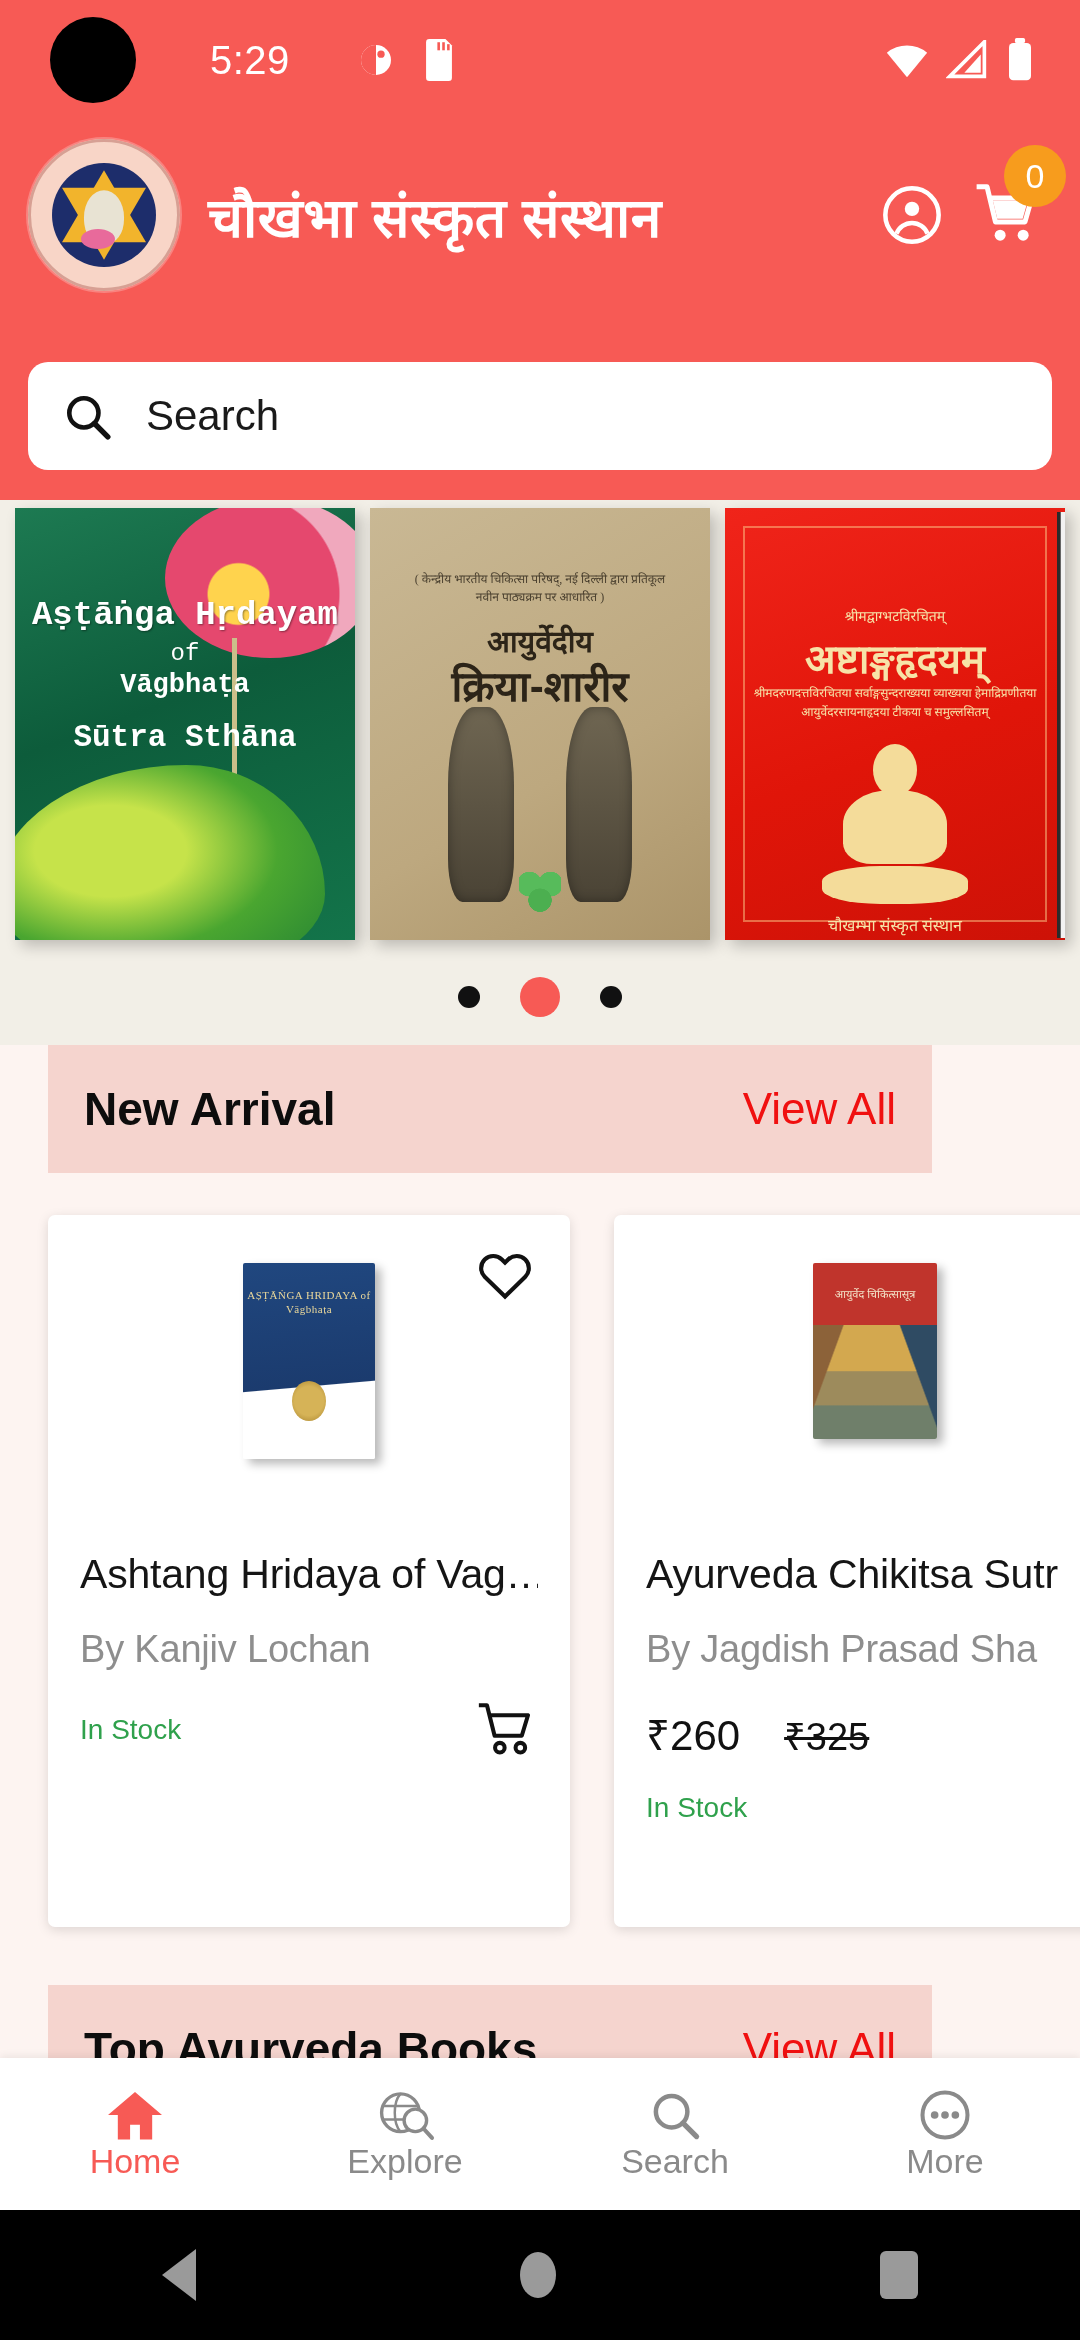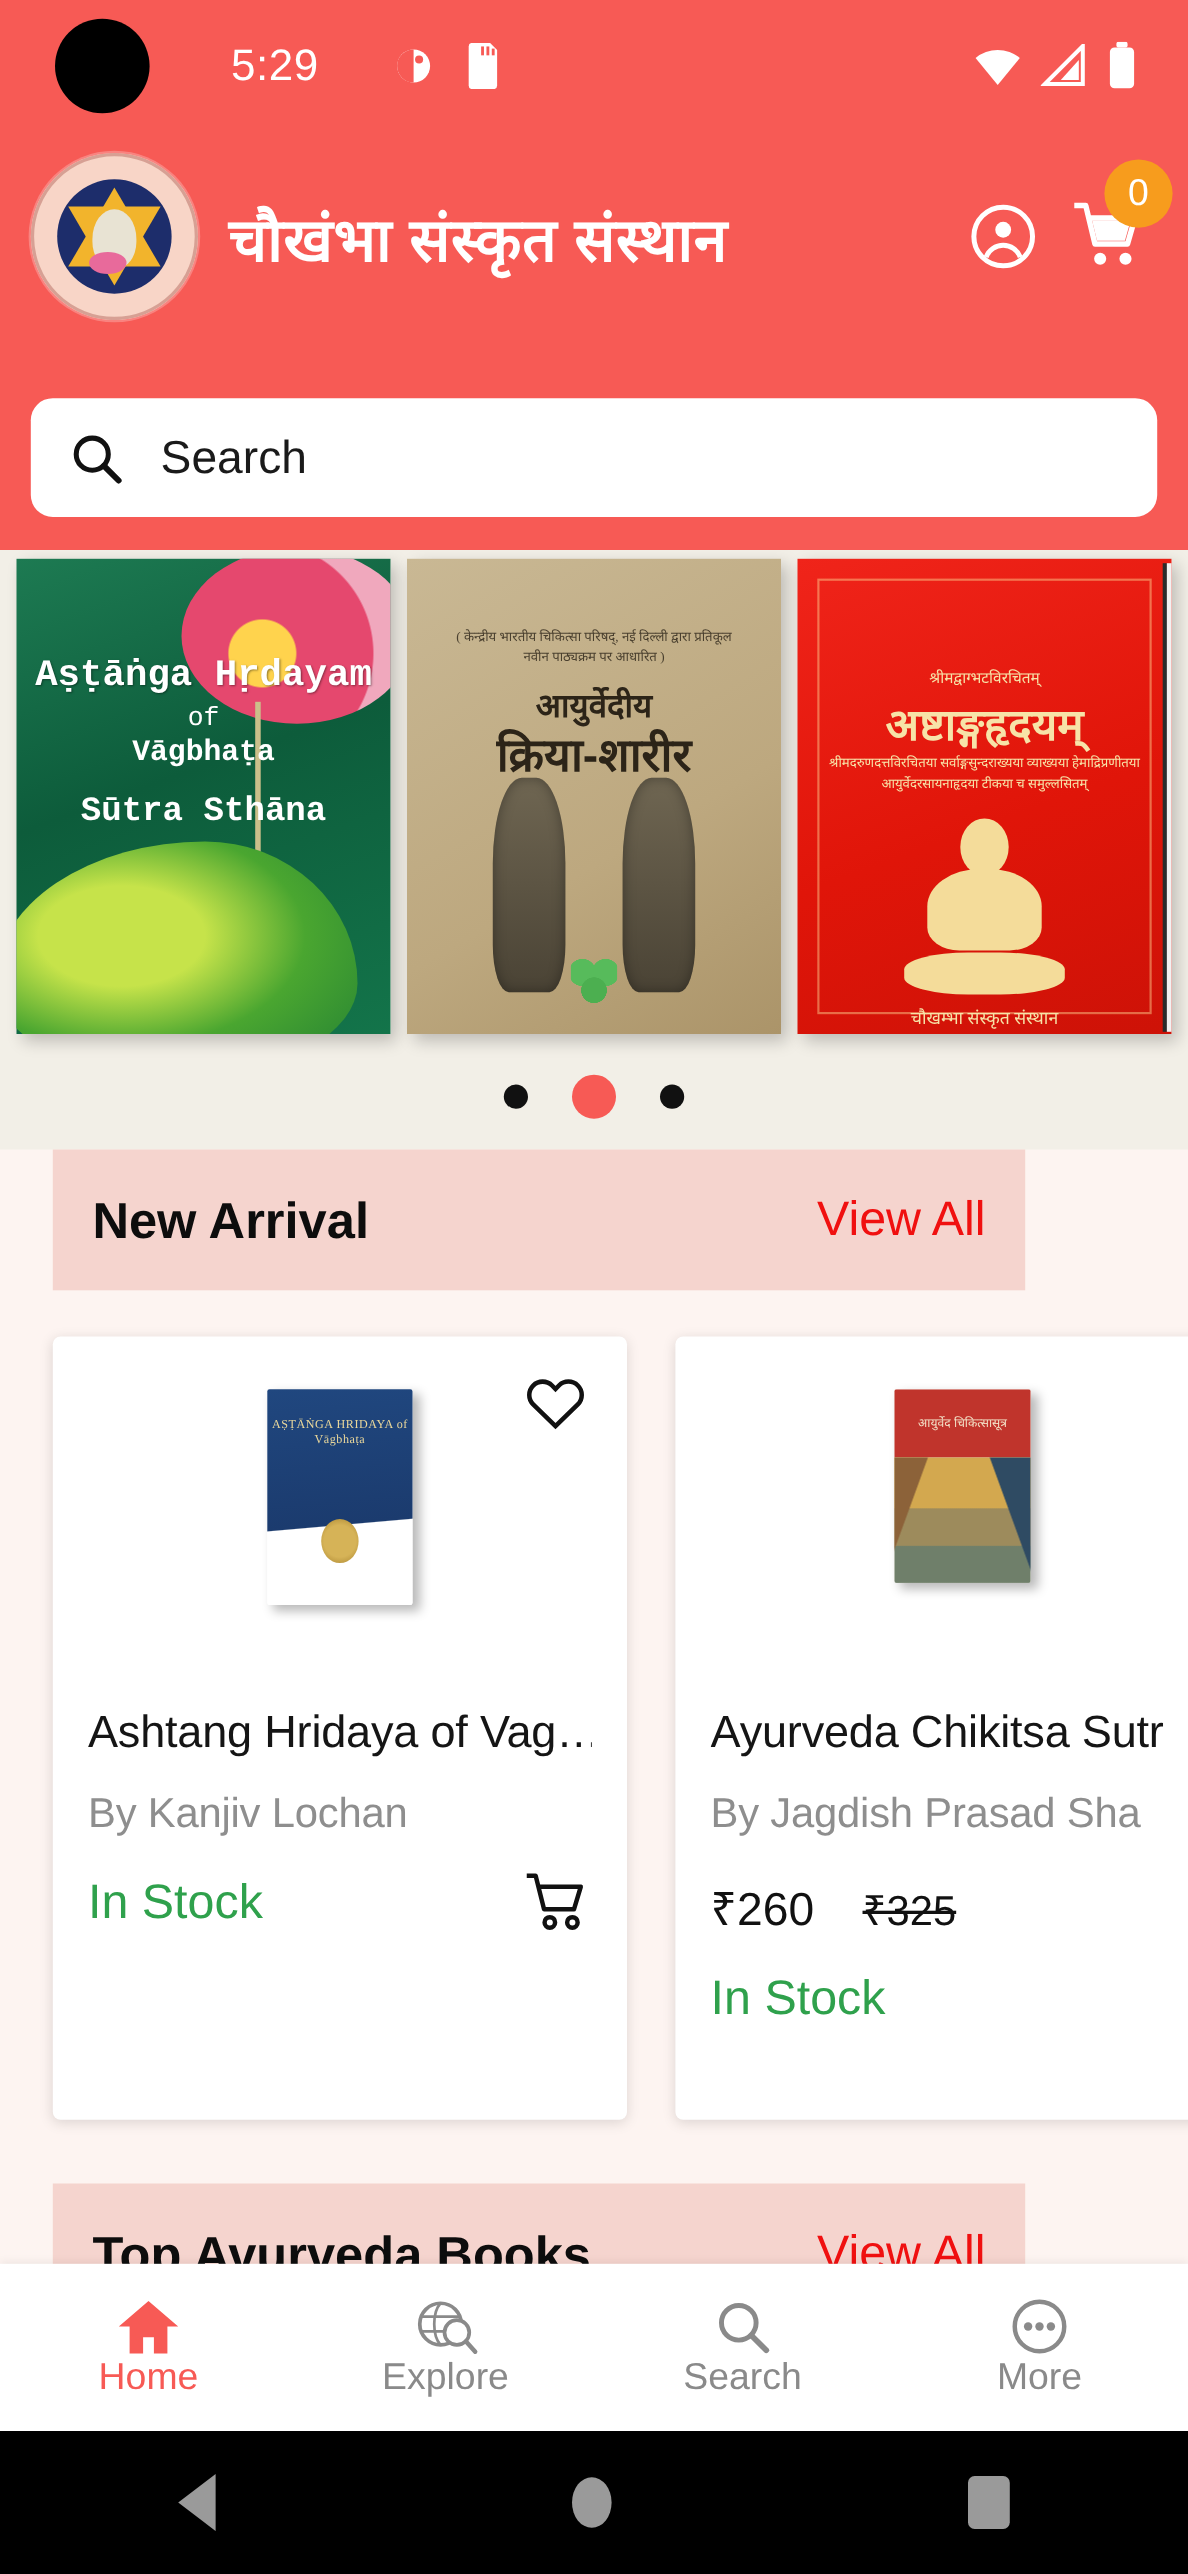--- a/index.html
+++ b/index.html
@@ -213,21 +213,21 @@
     margin-top: 10px; letter-spacing: -.2px;
   }
   .prod-author {
     font-size: 38px; color: #8e8e8e; white-space: nowrap; overflow: hidden;
     margin-top: 30px; letter-spacing: -.2px;
   }
   .price-row { display: flex; align-items: baseline; gap: 44px; margin-top: 34px; }
   .price-now { font-size: 42px; color: #111111; }
   .price-old { font-size: 38px; color: #111111; text-decoration: line-through; }
   .stock-row { display: flex; align-items: center; justify-content: space-between; margin-top: 30px; }
-  .stock { font-size: 44px; color: #2fa14c; }
+  .stock { font-size: 28px; color: #2fa14c; }
 
   
   .bottomnav {
     position: absolute; left: 0; bottom: 130px; width: 1080px; height: 152px;
     background: #ffffff; display: flex; align-items: center;
     box-shadow: 0 -2px 8px rgba(0,0,0,.07);
   }
   .nav-item { flex: 1; display: flex; flex-direction: column; align-items: center; gap: 0; }
   .nav-label { font-size: 34px; color: #8a8a8a; }
   .nav-item.active .nav-label { color: #f75a55; }

